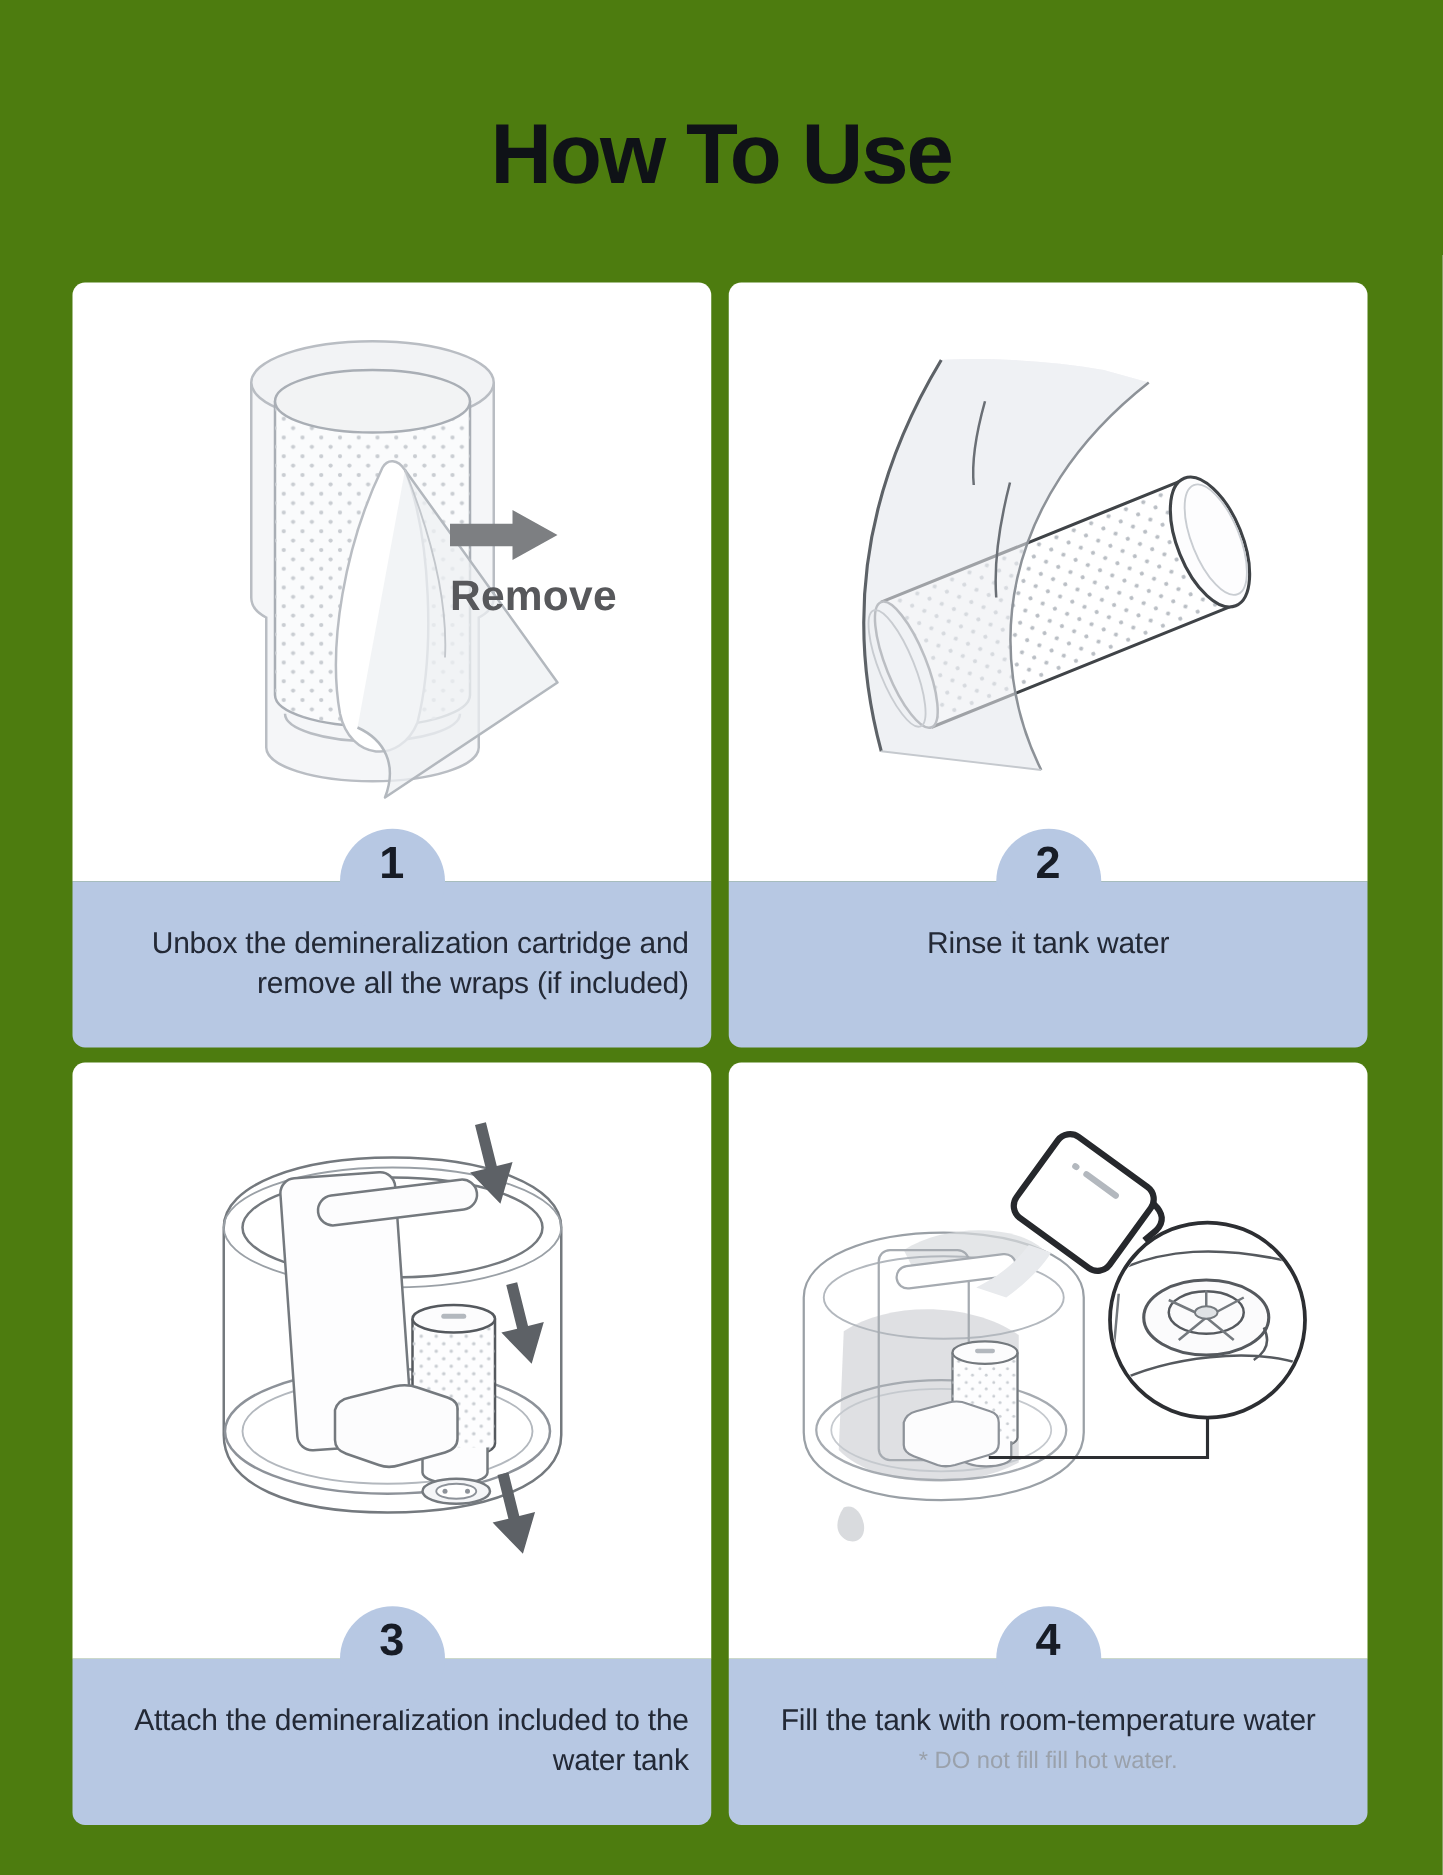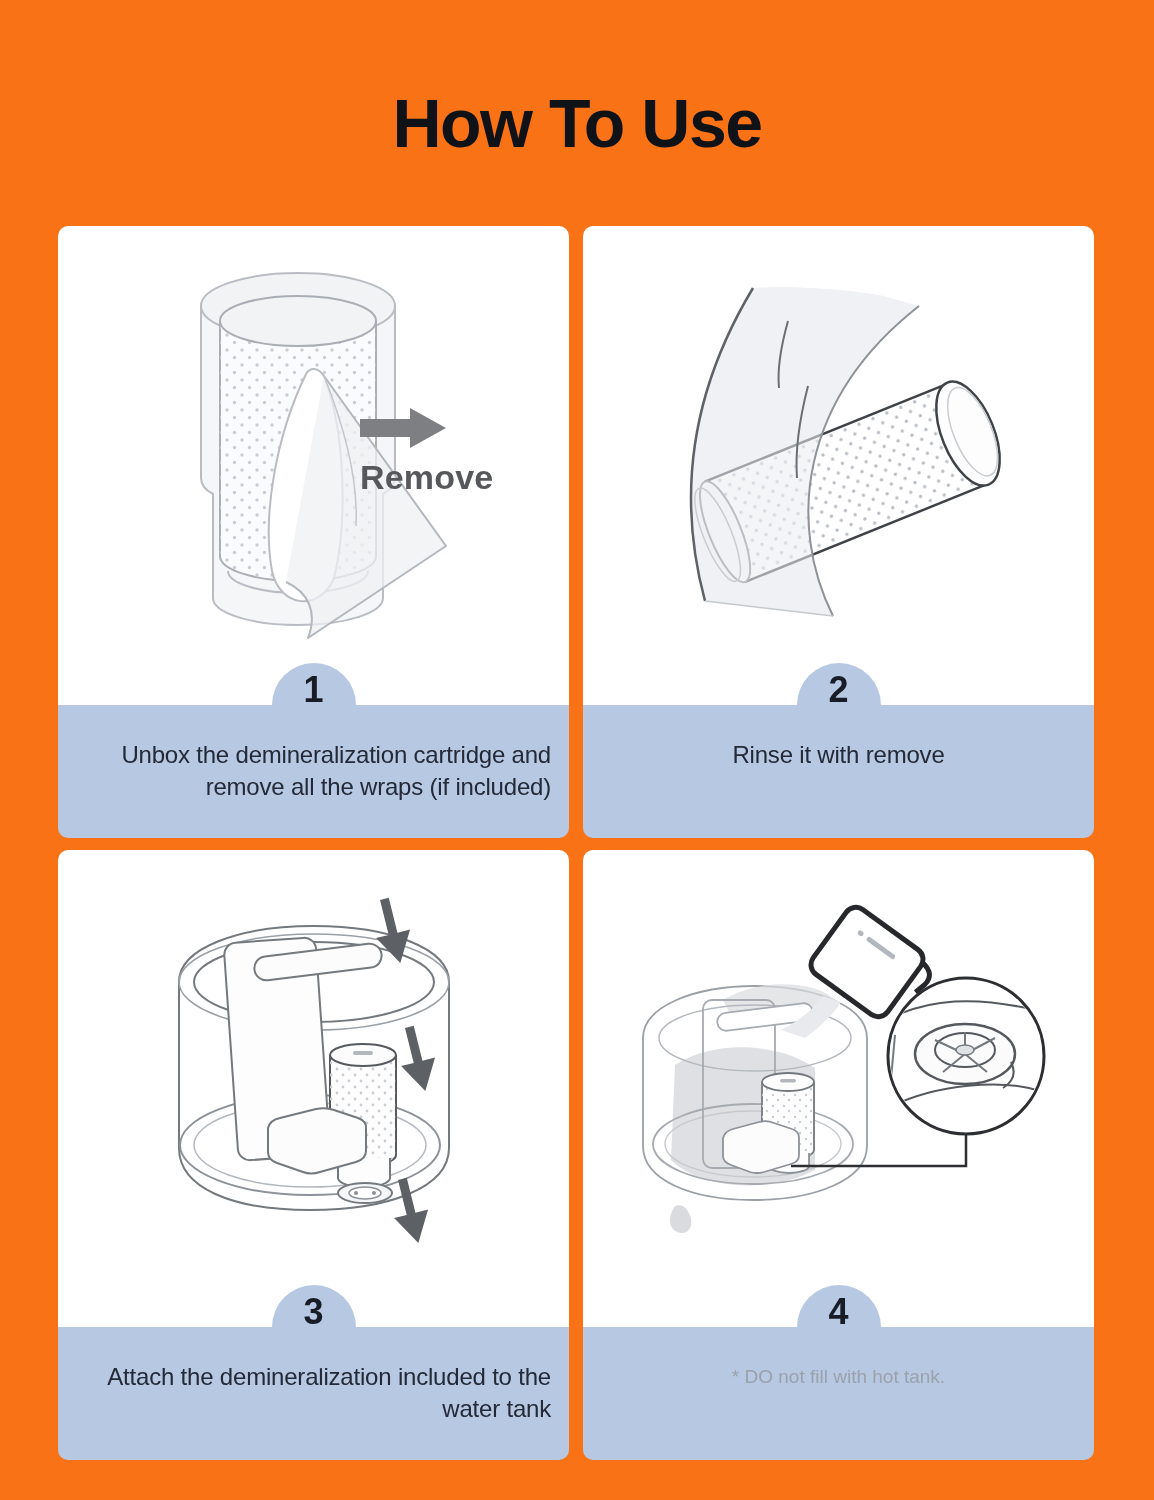--- a/index.html
+++ b/index.html
@@ -1,17 +1,17 @@
 <!DOCTYPE html>
 <html><head>
 <meta charset="utf-8">
 <style>
   html,body{margin:0;padding:0;}
   body{font-family:"Liberation Sans","DejaVu Sans",sans-serif;background:#dfe4ed;}
-  .page{position:relative;width:1154px;height:1500px;background:#f97316;overflow:hidden;}
+  .page{position:relative;width:1154px;height:1500px;background:#4d7c0f;overflow:hidden;}
   .title{position:absolute;top:84px;left:0;width:100%;margin:0;text-align:center;
          font-size:68px;font-weight:800;letter-spacing:-1.5px;color:#0f1217;}
   .panel{position:absolute;width:511px;}
   .panel .illus{position:relative;width:511px;background:#ffffff;border-radius:10px 10px 0 0;}
   .row1 .illus{height:479px;}
   .row2 .illus{height:477px;}
   .panel .caption{position:relative;width:511px;height:133px;background:#b7c8e3;
                   border-radius:0 0 10px 10px;box-sizing:border-box;
                   display:flex;flex-direction:column;align-items:center;padding:34px 18px 0 18px;}
   .badge{position:absolute;top:-42px;left:50%;transform:translateX(-50%);
@@ -106,21 +106,21 @@
           <path d="M122,375 L250,390" stroke="#c5c9ce" stroke-width="1.5"></path>
           <path d="M205,95 C198,120 194,142 196,162" stroke="#6a6f75" stroke-width="2"></path>
           <path d="M225,160 C216,195 212,225 214,252" stroke="#6a6f75" stroke-width="2"></path>
         </g>
       </svg>
     </div>
     <div class="caption">
       <div class="badge">
         <span>2</span>
       </div>
-      <p class="cap">Rinse it with remove</p>
+      <p class="cap">Rinse it tank water</p>
     </div>
   </section>
 
   <section class="panel row2 p3">
     <div class="illus">
       <svg width="511" height="477" viewBox="0 0 511 477">
         <defs>
           <pattern id="dotsC" width="12" height="12" patternUnits="userSpaceOnUse">
             <circle cx="3" cy="3" r="1.4" fill="#c9cdd2"></circle>
               <circle cx="9" cy="9" r="1.4" fill="#c9cdd2"></circle>
@@ -238,17 +238,18 @@
             <path d="M428,212 q8,16 -8,26" stroke="#55595e" stroke-width="2"></path>
           </g>
           <path d="M383,284 L383,316 L208,316" fill="none" stroke="#2c2e32" stroke-width="2.5"></path>
         </g>
       </svg>
     </div>
     <div class="caption">
       <div class="badge">
         <span>4</span>
       </div>
-      <p class="note">* DO not fill with hot tank.</p>
+      <p class="cap">Fill the tank with room-temperature water</p>
+      <p class="note">* DO not fill fill hot water.</p>
     </div>
   </section>
 
 </div>
 
 </body></html>

